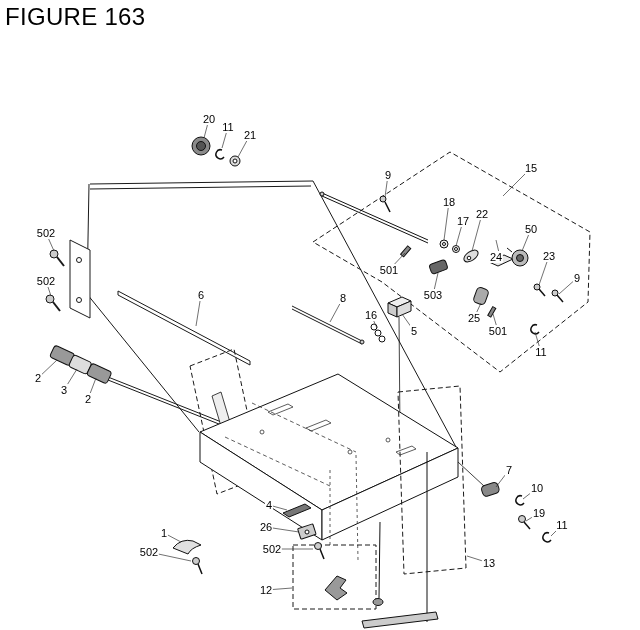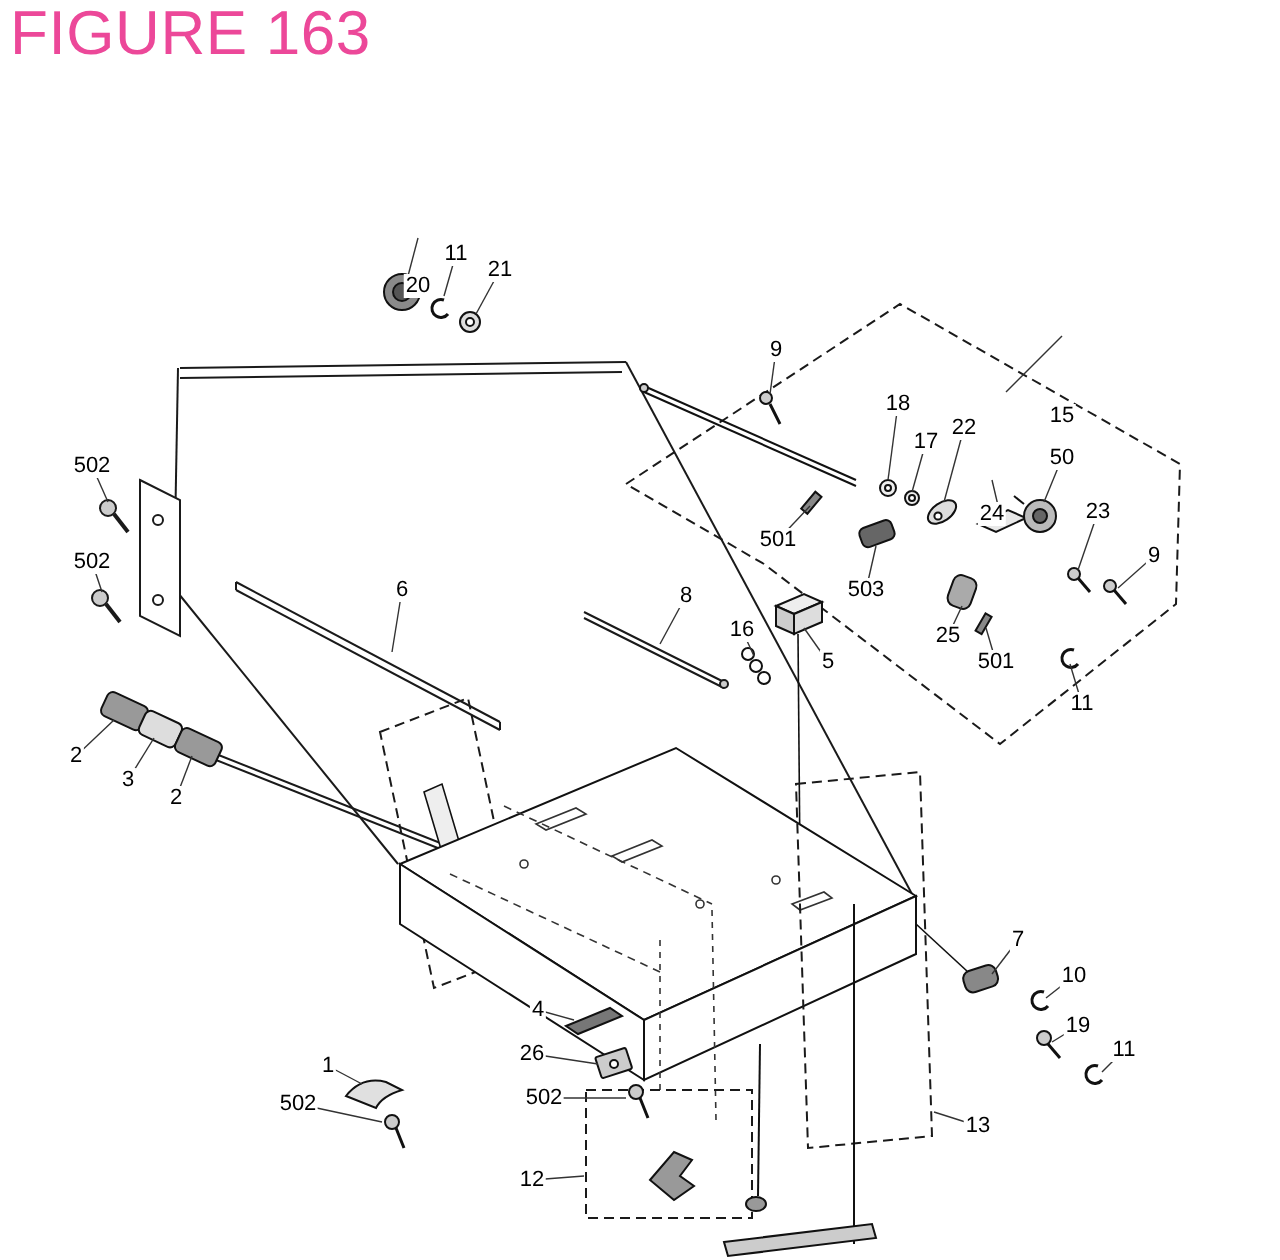--- a/index.html
+++ b/index.html
@@ -1,21 +1,21 @@
 <!DOCTYPE html>
 <html><head>
 <meta charset="utf-8">
 <style>
   * { margin:0; padding:0; box-sizing:border-box; }
   html,body { width:640px; height:630px; background:#ffffff; overflow:hidden; }
   body { font-family:"Liberation Sans", sans-serif; position:relative; color:#000; }
 
   .figure-header { position:absolute; left:5px; top:3px; z-index:5; }
   .figure-number, .figure-title {
-    font-size:31px; font-weight:400; line-height:28px; letter-spacing:0.3px; color:#ec4899;
+    font-size:24px; font-weight:400; line-height:28px; letter-spacing:0.3px; color:#000000;
     white-space:nowrap;
   }
 
   .diagram-area { position:absolute; left:0; top:0; width:640px; height:630px; }
   #diagram-svg { position:absolute; left:0; top:0; }
 
   #label-layer { position:absolute; left:0; top:0; width:640px; height:630px; pointer-events:none; }
   .part-label {
     position:absolute; transform:translate(-50%,-50%);
     font-size:11px; line-height:12px; color:#000; background:#fff; padding:0 1px;
@@ -241,25 +241,25 @@
         <line x1="266" y1="527" x2="299" y2="532"></line>
         <line x1="164" y1="533" x2="181" y2="542"></line>
         <line x1="149" y1="552" x2="191" y2="561"></line>
         <line x1="272" y1="549" x2="313" y2="549"></line>
         <line x1="266" y1="590" x2="292" y2="588"></line>
         <line x1="489" y1="563" x2="467" y2="556"></line>
       </g>
   </svg>
 
   <div id="label-layer">
-      <span class="part-label" style="left: 209px; top: 119px; margin-top: 24px;">20</span>
+      <span class="part-label" style="left: 209px; top: 119px;">20</span>
       <span class="part-label" style="left: 228px; top: 127px;">11</span>
       <span class="part-label" style="left: 250px; top: 135px;">21</span>
       <span class="part-label" style="left: 388px; top: 175px;">9</span>
-      <span class="part-label" style="left: 531px; top: 168px; margin-top: 40px;">15</span>
+      <span class="part-label" style="left: 531px; top: 168px;">15</span>
       <span class="part-label" style="left: 449px; top: 202px;">18</span>
       <span class="part-label" style="left: 463px; top: 221px;">17</span>
       <span class="part-label" style="left: 482px; top: 214px;">22</span>
       <span class="part-label" style="left: 496px; top: 257px;">24</span>
       <span class="part-label" style="left: 531px; top: 229px;">50</span>
       <span class="part-label" style="left: 549px; top: 256px;">23</span>
       <span class="part-label" style="left: 577px; top: 278px;">9</span>
       <span class="part-label" style="left: 46px; top: 233px;">502</span>
       <span class="part-label" style="left: 46px; top: 281px;">502</span>
       <span class="part-label" style="left: 389px; top: 270px;">501</span>

